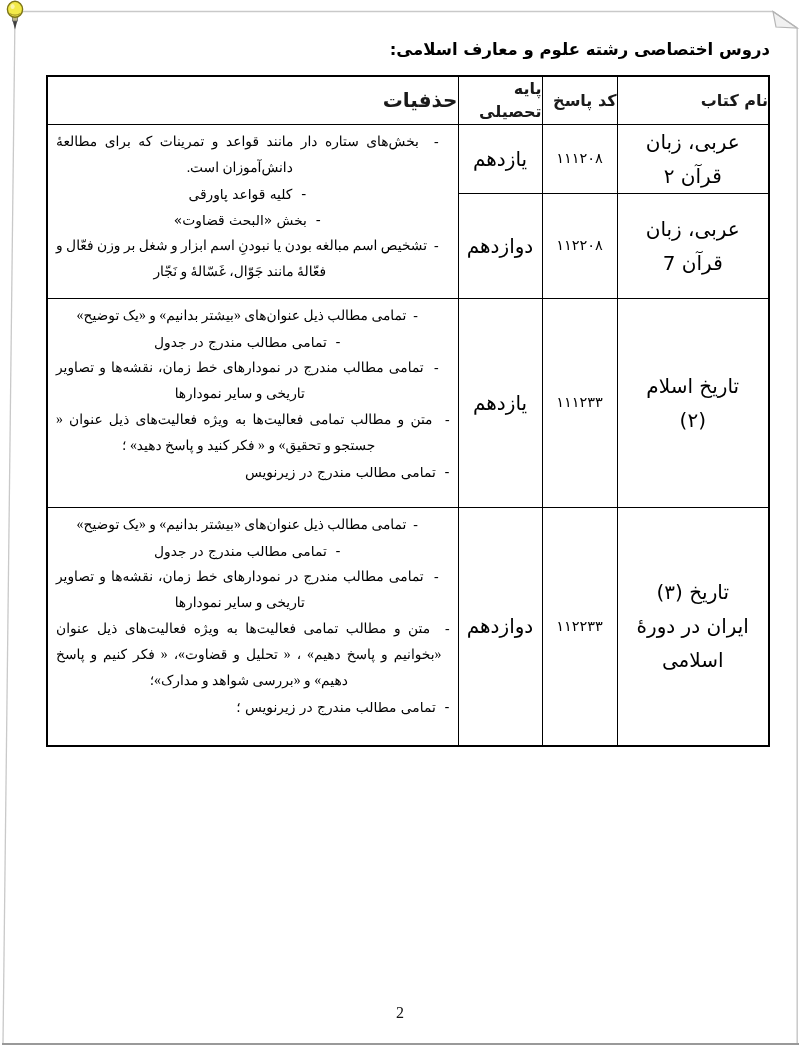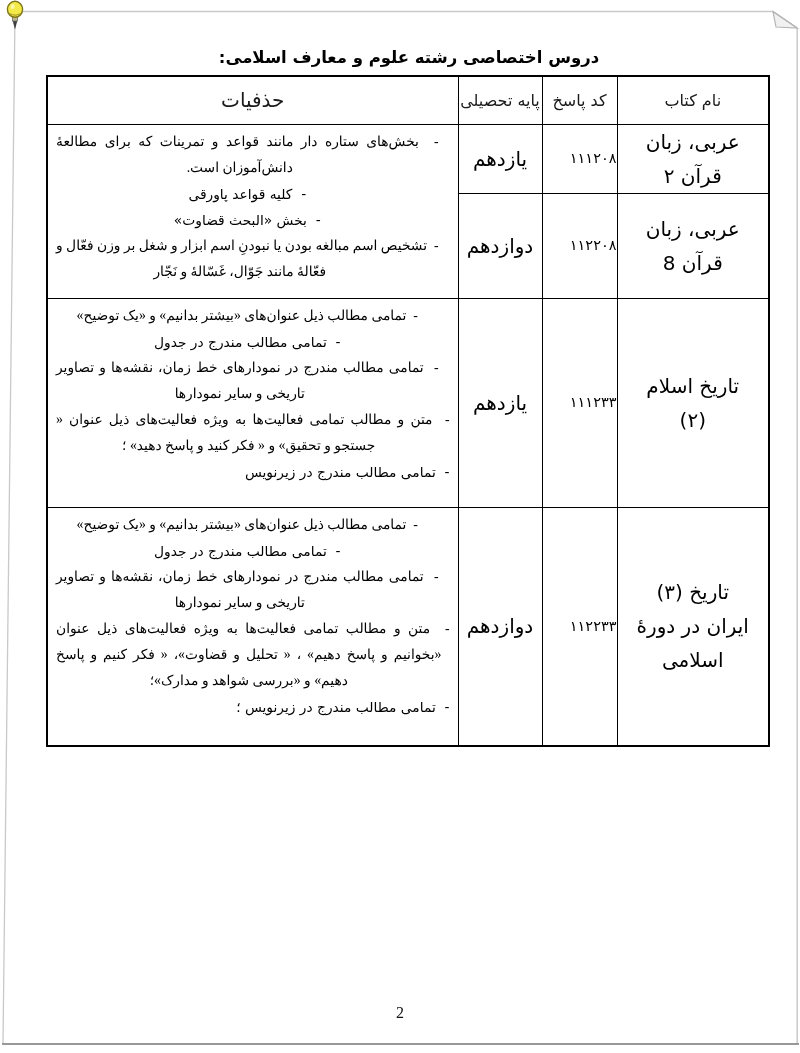--- a/index.html
+++ b/index.html
@@ -5,47 +5,47 @@
   html,body { margin:0; padding:0; }
   body {
     width:800px; height:1053px; position:relative;
     background:#ffffff; color:#1a1a1a;
     font-family:"DejaVu Sans", sans-serif;
     overflow:hidden;
   }
   .frame-svg { position:absolute; left:0; top:0; width:800px; height:1053px; pointer-events:none; }
 
   .doc-title {
-    position:absolute; top:48px; right:30px; width:722px;
-    direction:rtl; text-align:center;
+    position:absolute; top:40px; right:30px; width:722px;
+    direction:rtl; text-align:right;
     font-size:16.5px; font-weight:bold; color:#000;
   }
 
   table.doc-table {
     position:absolute; top:75px; right:30px; width:722px;
     border-collapse:collapse; table-layout:fixed;
     direction:rtl; border:2px solid #000;
   }
   .doc-table td, .doc-table th { border:1px solid #000; padding:0; }
-  .doc-table th { font-weight:normal; vertical-align:middle; text-align:center; }
+  .doc-table th { font-weight:bold; vertical-align:middle; text-align:right; }
   .col-name  { width:152px; }
   .col-code  { width:75px;  }
   .col-grade { width:84px;  }
   .col-hazf  { width:411px; }
 
   tr.header-row { height:48px; }
   th.h-small { font-size:16px; line-height:1.45;margin-left:46px; }
   th.h-big   { font-size:20px; }
 
   td.c-name, td.c-code, td.c-grade {
     text-align:center; vertical-align:middle;
     font-size:20px; line-height:1.7; color:#000;
   }
   td.c-name { white-space:pre-line; padding:0 18px; }
-  td.c-code { font-size:14.5px;text-align:right; }
+  td.c-code { font-size:14.5px; }
 
   td.c-hazf {
     vertical-align:top; text-align:right;
     padding:4px 8px 2px 8px;
     font-size:13.8px; line-height:26px; color:#000;
   }
   .bullet { direction:rtl; }
   .bullet::before { content:"-\00a0\00a0"; }
   .b-just   { text-align:justify; text-align-last:center; padding-right:26px; text-indent:-15px;font-family:Liberation Serif, serif; }
   .b-right  { text-align:center;   padding-right:26px; text-indent:-15px; }
@@ -105,21 +105,21 @@
     <td class="c-grade">یازدهم</td>
     <td class="c-hazf" rowspan="2">
       <div class="bullet b-just">بخش‌های ستاره دار مانند قواعد و تمرینات که برای مطالعهٔ دانش‌آموزان است.</div>
       <div class="bullet b-right">کلیه قواعد پاورقی</div>
       <div class="bullet b-right">بخش «البحث قضاوت»</div>
       <div class="bullet b-just">تشخیص اسم مبالغه بودن یا نبودنِ اسم ابزار و شغل بر وزن فعّال و فعّالهٔ مانند جَوّال، غَسّالهٔ و نَجّار</div>
     </td>
   </tr>
 
   <tr style="height:105px;">
-    <td class="c-name">عربی، زبان قرآن 8</td>
+    <td class="c-name">عربی، زبان قرآن 7</td>
     <td class="c-code">۱۱۲۲۰۸</td>
     <td class="c-grade">دوازدهم</td>
   </tr>
 
   <tr style="height:209px;">
     <td class="c-name">تاریخ اسلام (۲)</td>
     <td class="c-code">۱۱۱۲۳۳</td>
     <td class="c-grade">یازدهم</td>
     <td class="c-hazf">
       <div class="bullet b-just">تمامی مطالب ذیل عنوان‌های «بیشتر بدانیم» و «یک توضیح»</div>

